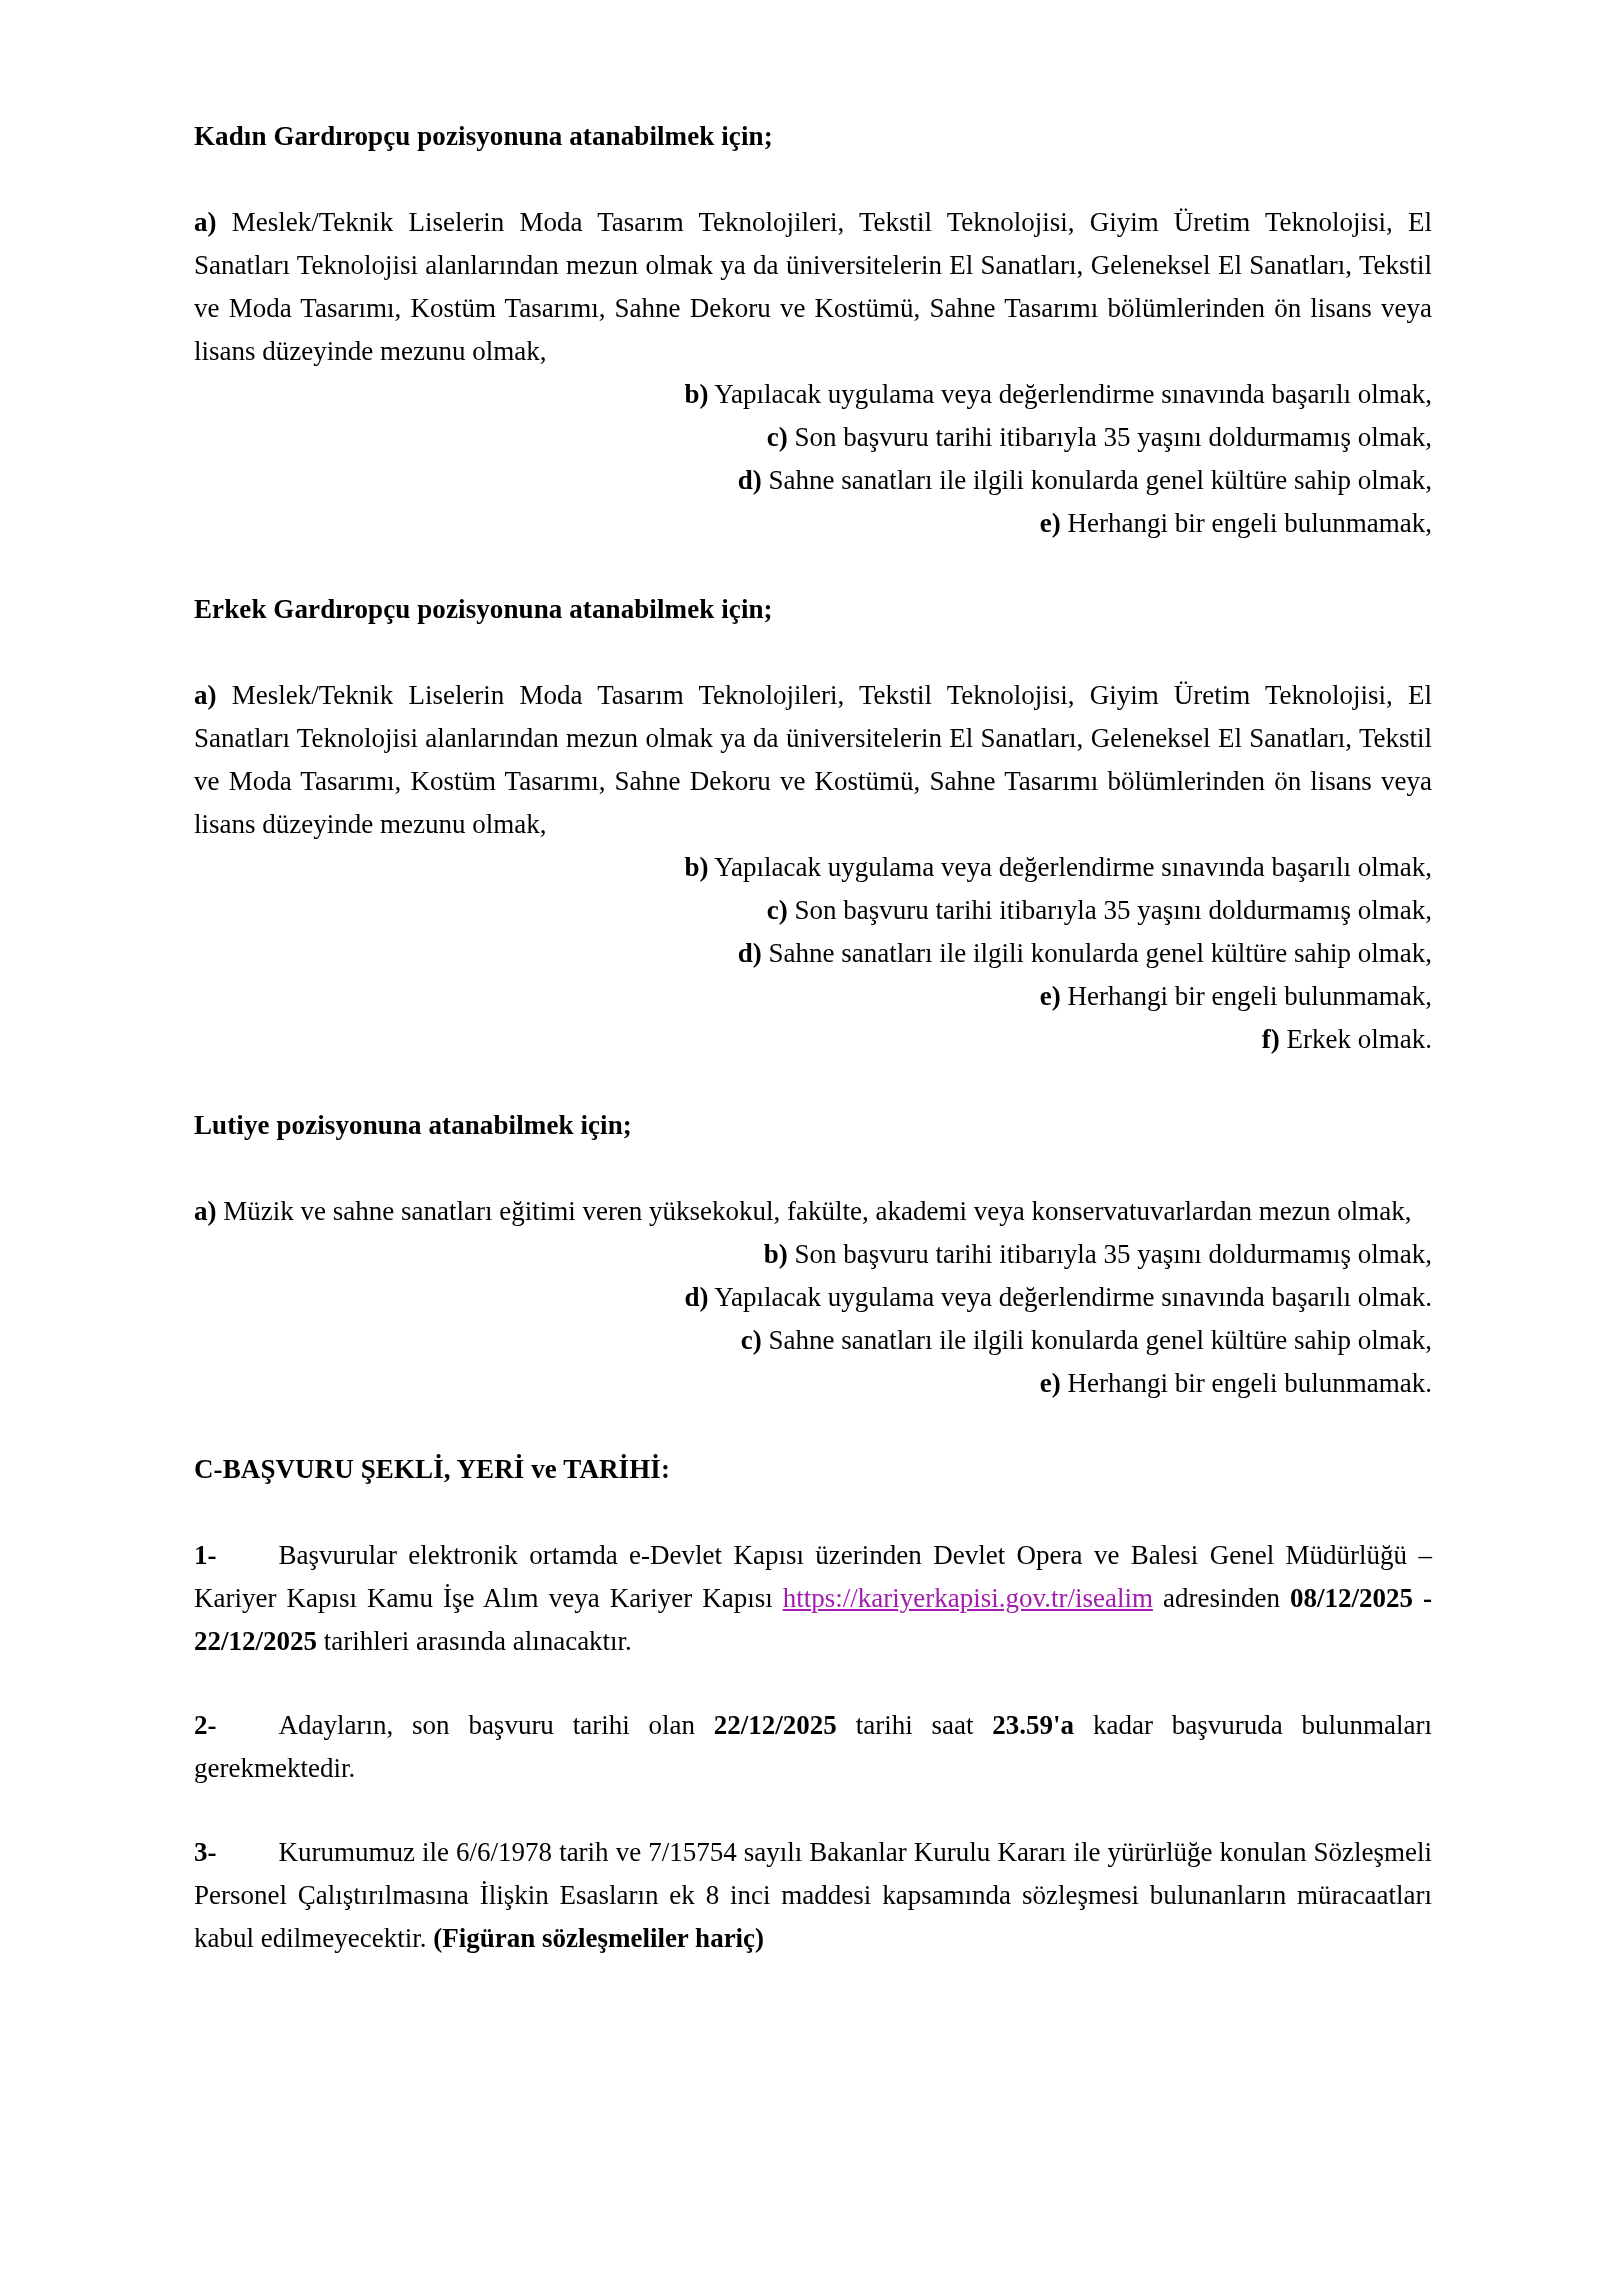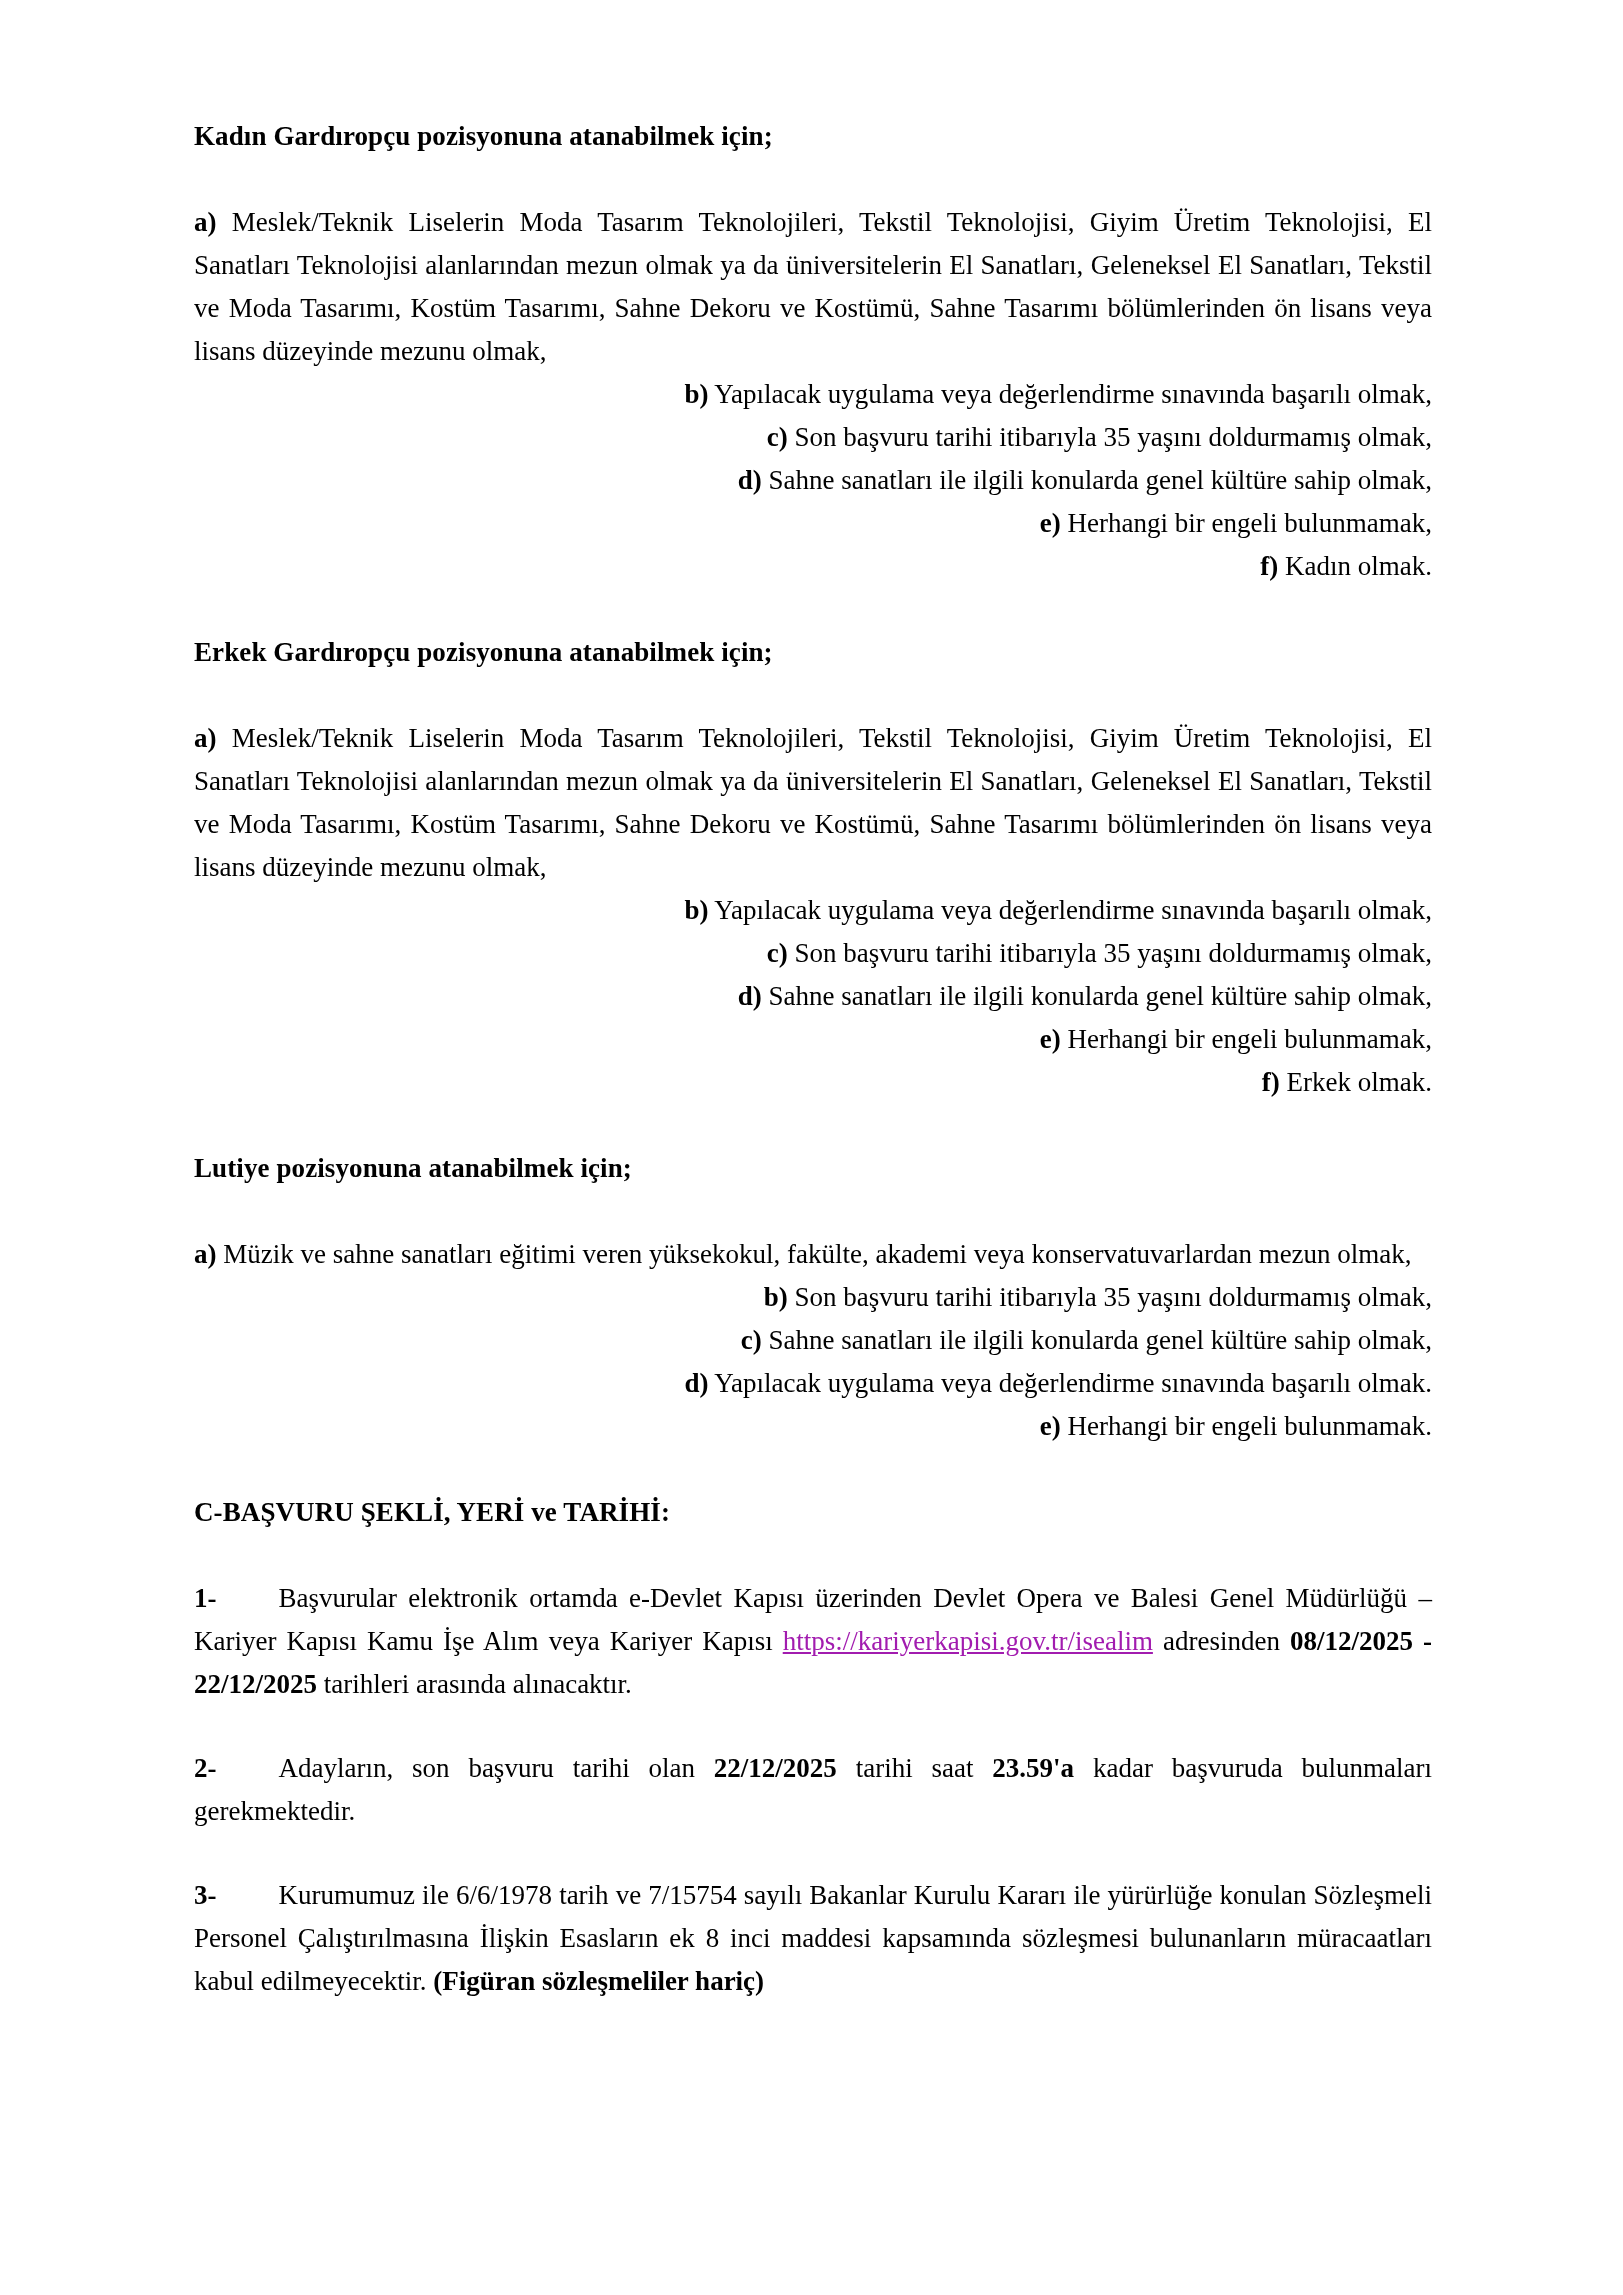--- a/index.html
+++ b/index.html
@@ -60,43 +60,42 @@
   <div class="doc-body">
 
     <h2 class="section-heading">Kadın Gardıropçu pozisyonuna atanabilmek için;</h2>
     <div class="gap-lg"></div>
 
     <p class="para"><b class="b">a)</b><span> Meslek/Teknik Liselerin Moda Tasarım Teknolojileri, Tekstil Teknolojisi, Giyim Üretim Teknolojisi, El Sanatları Teknolojisi alanlarından mezun olmak ya da üniversitelerin El Sanatları, Geleneksel El Sanatları, Tekstil ve Moda Tasarımı, Kostüm Tasarımı, Sahne Dekoru ve Kostümü, Sahne Tasarımı bölümlerinden ön lisans veya lisans düzeyinde mezunu olmak,</span></p>
     <p class="para nojust"><b class="b">b)</b><span> Yapılacak uygulama veya değerlendirme sınavında başarılı olmak,</span></p>
     <p class="para nojust"><b class="b">c)</b><span> Son başvuru tarihi itibarıyla 35 yaşını doldurmamış olmak,</span></p>
     <p class="para nojust"><b class="b">d)</b><span> Sahne sanatları ile ilgili konularda genel kültüre sahip olmak,</span></p>
     <p class="para nojust"><b class="b">e)</b><span> Herhangi bir engeli bulunmamak,</span></p>
-    <p class="para nojust"><b class="b">f)</b><span> Kadın olmak.</span></p>
 
     <div class="gap-lg"></div>
 
     <h2 class="section-heading">Erkek Gardıropçu pozisyonuna atanabilmek için;</h2>
     <div class="gap-lg"></div>
 
     <p class="para"><b class="b">a)</b><span> Meslek/Teknik Liselerin Moda Tasarım Teknolojileri, Tekstil Teknolojisi, Giyim Üretim Teknolojisi, El Sanatları Teknolojisi alanlarından mezun olmak ya da üniversitelerin El Sanatları, Geleneksel El Sanatları, Tekstil ve Moda Tasarımı, Kostüm Tasarımı, Sahne Dekoru ve Kostümü, Sahne Tasarımı bölümlerinden ön lisans veya lisans düzeyinde mezunu olmak,</span></p>
     <p class="para nojust"><b class="b">b)</b><span> Yapılacak uygulama veya değerlendirme sınavında başarılı olmak,</span></p>
     <p class="para nojust"><b class="b">c)</b><span> Son başvuru tarihi itibarıyla 35 yaşını doldurmamış olmak,</span></p>
     <p class="para nojust"><b class="b">d)</b><span> Sahne sanatları ile ilgili konularda genel kültüre sahip olmak,</span></p>
     <p class="para nojust"><b class="b">e)</b><span> Herhangi bir engeli bulunmamak,</span></p>
     <p class="para nojust"><b class="b">f)</b><span> Erkek olmak.</span></p>
 
     <div class="gap-lg"></div>
 
     <h2 class="section-heading">Lutiye pozisyonuna atanabilmek için;</h2>
     <div class="gap-lg"></div>
 
     <p class="para"><b class="b">a)</b><span> Müzik ve sahne sanatları eğitimi veren yüksekokul, fakülte, akademi veya konservatuvarlardan mezun olmak,</span></p>
     <p class="para nojust"><b class="b">b)</b><span> Son başvuru tarihi itibarıyla 35 yaşını doldurmamış olmak,</span></p>
+    <p class="para nojust"><b class="b">d)</b><span> Yapılacak uygulama veya değerlendirme sınavında başarılı olmak.</span></p>
     <p class="para nojust"><b class="b">c)</b><span> Sahne sanatları ile ilgili konularda genel kültüre sahip olmak,</span></p>
-    <p class="para nojust"><b class="b">d)</b><span> Yapılacak uygulama veya değerlendirme sınavında başarılı olmak.</span></p>
     <p class="para nojust"><b class="b">e)</b><span> Herhangi bir engeli bulunmamak.</span></p>
 
     <div class="gap-lg"></div>
 
     <h2 class="section-heading">C-BAŞVURU ŞEKLİ, YERİ ve TARİHİ:</h2>
     <div class="gap-lg"></div>
 
     <p class="para"><b class="b">1-</b><span class="tabspace"></span><span>Başvurular elektronik ortamda e-Devlet Kapısı üzerinden Devlet Opera ve Balesi Genel Müdürlüğü – Kariyer Kapısı Kamu İşe Alım veya Kariyer Kapısı </span><a class="link" href="#">https://kariyerkapisi.gov.tr/isealim</a><span> adresinden </span><b class="b">08/12/2025 - 22/12/2025</b><span> tarihleri arasında alınacaktır.</span></p>
 
     <div class="gap-md"></div>

